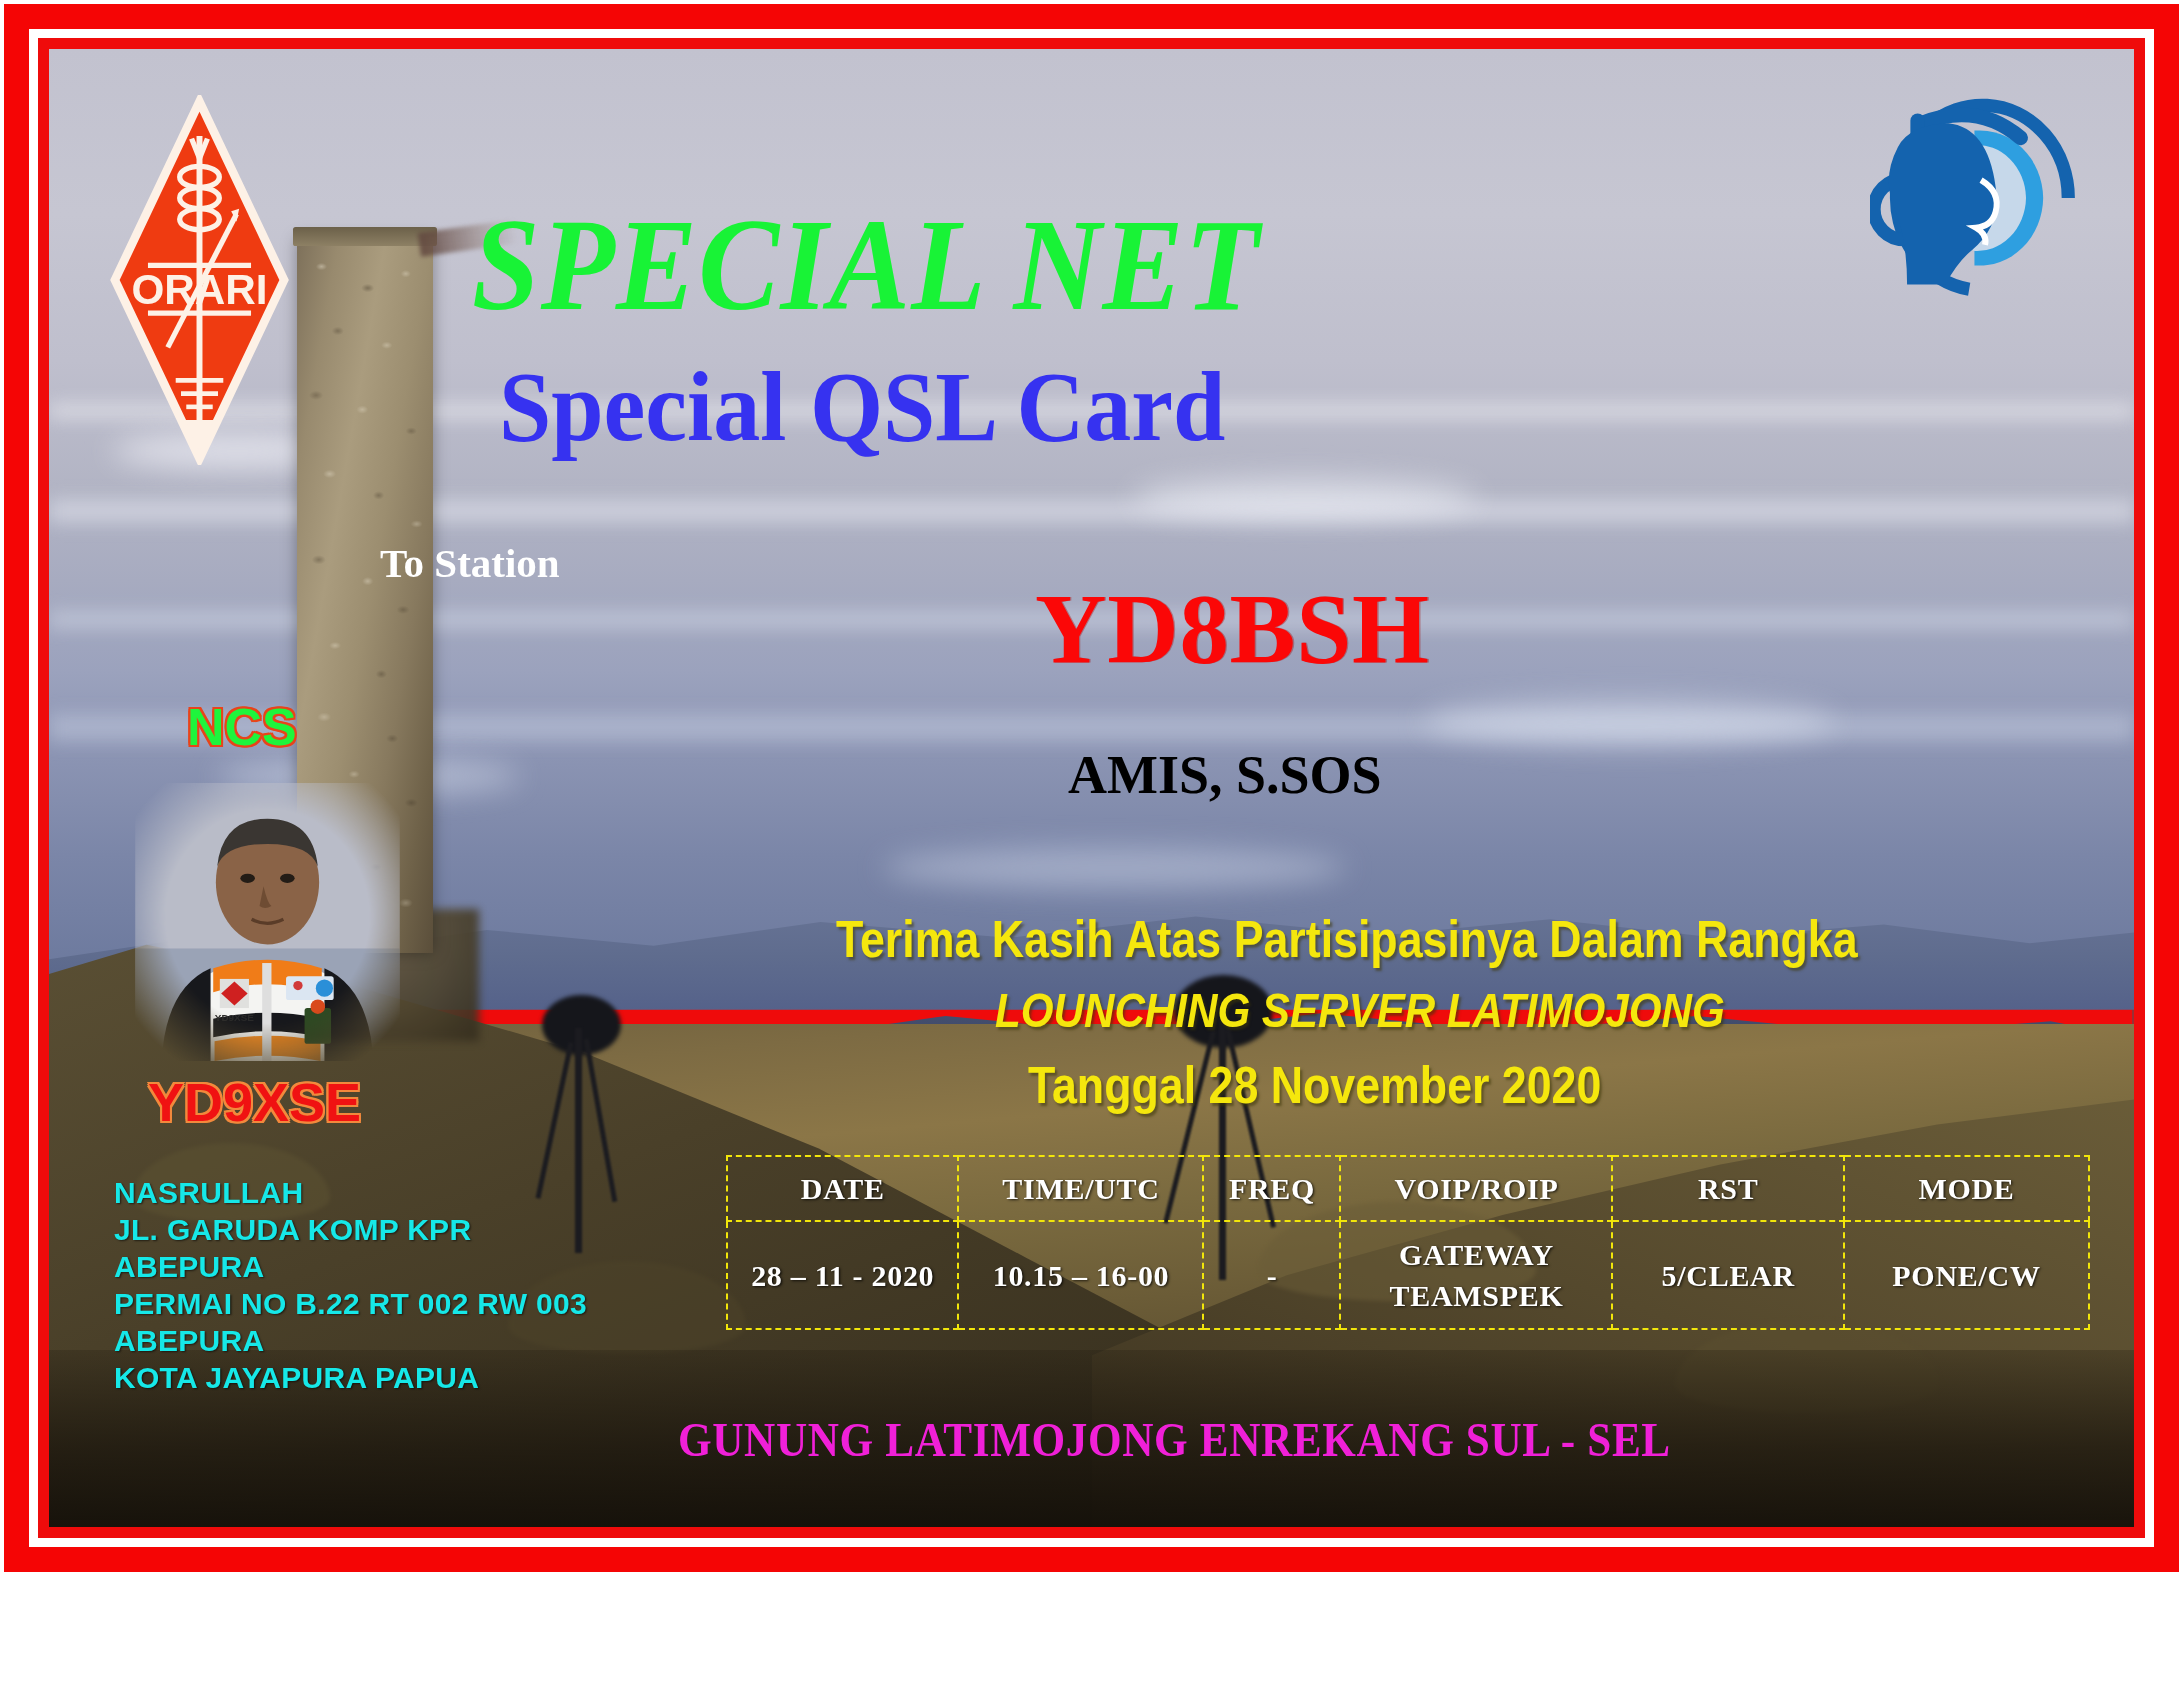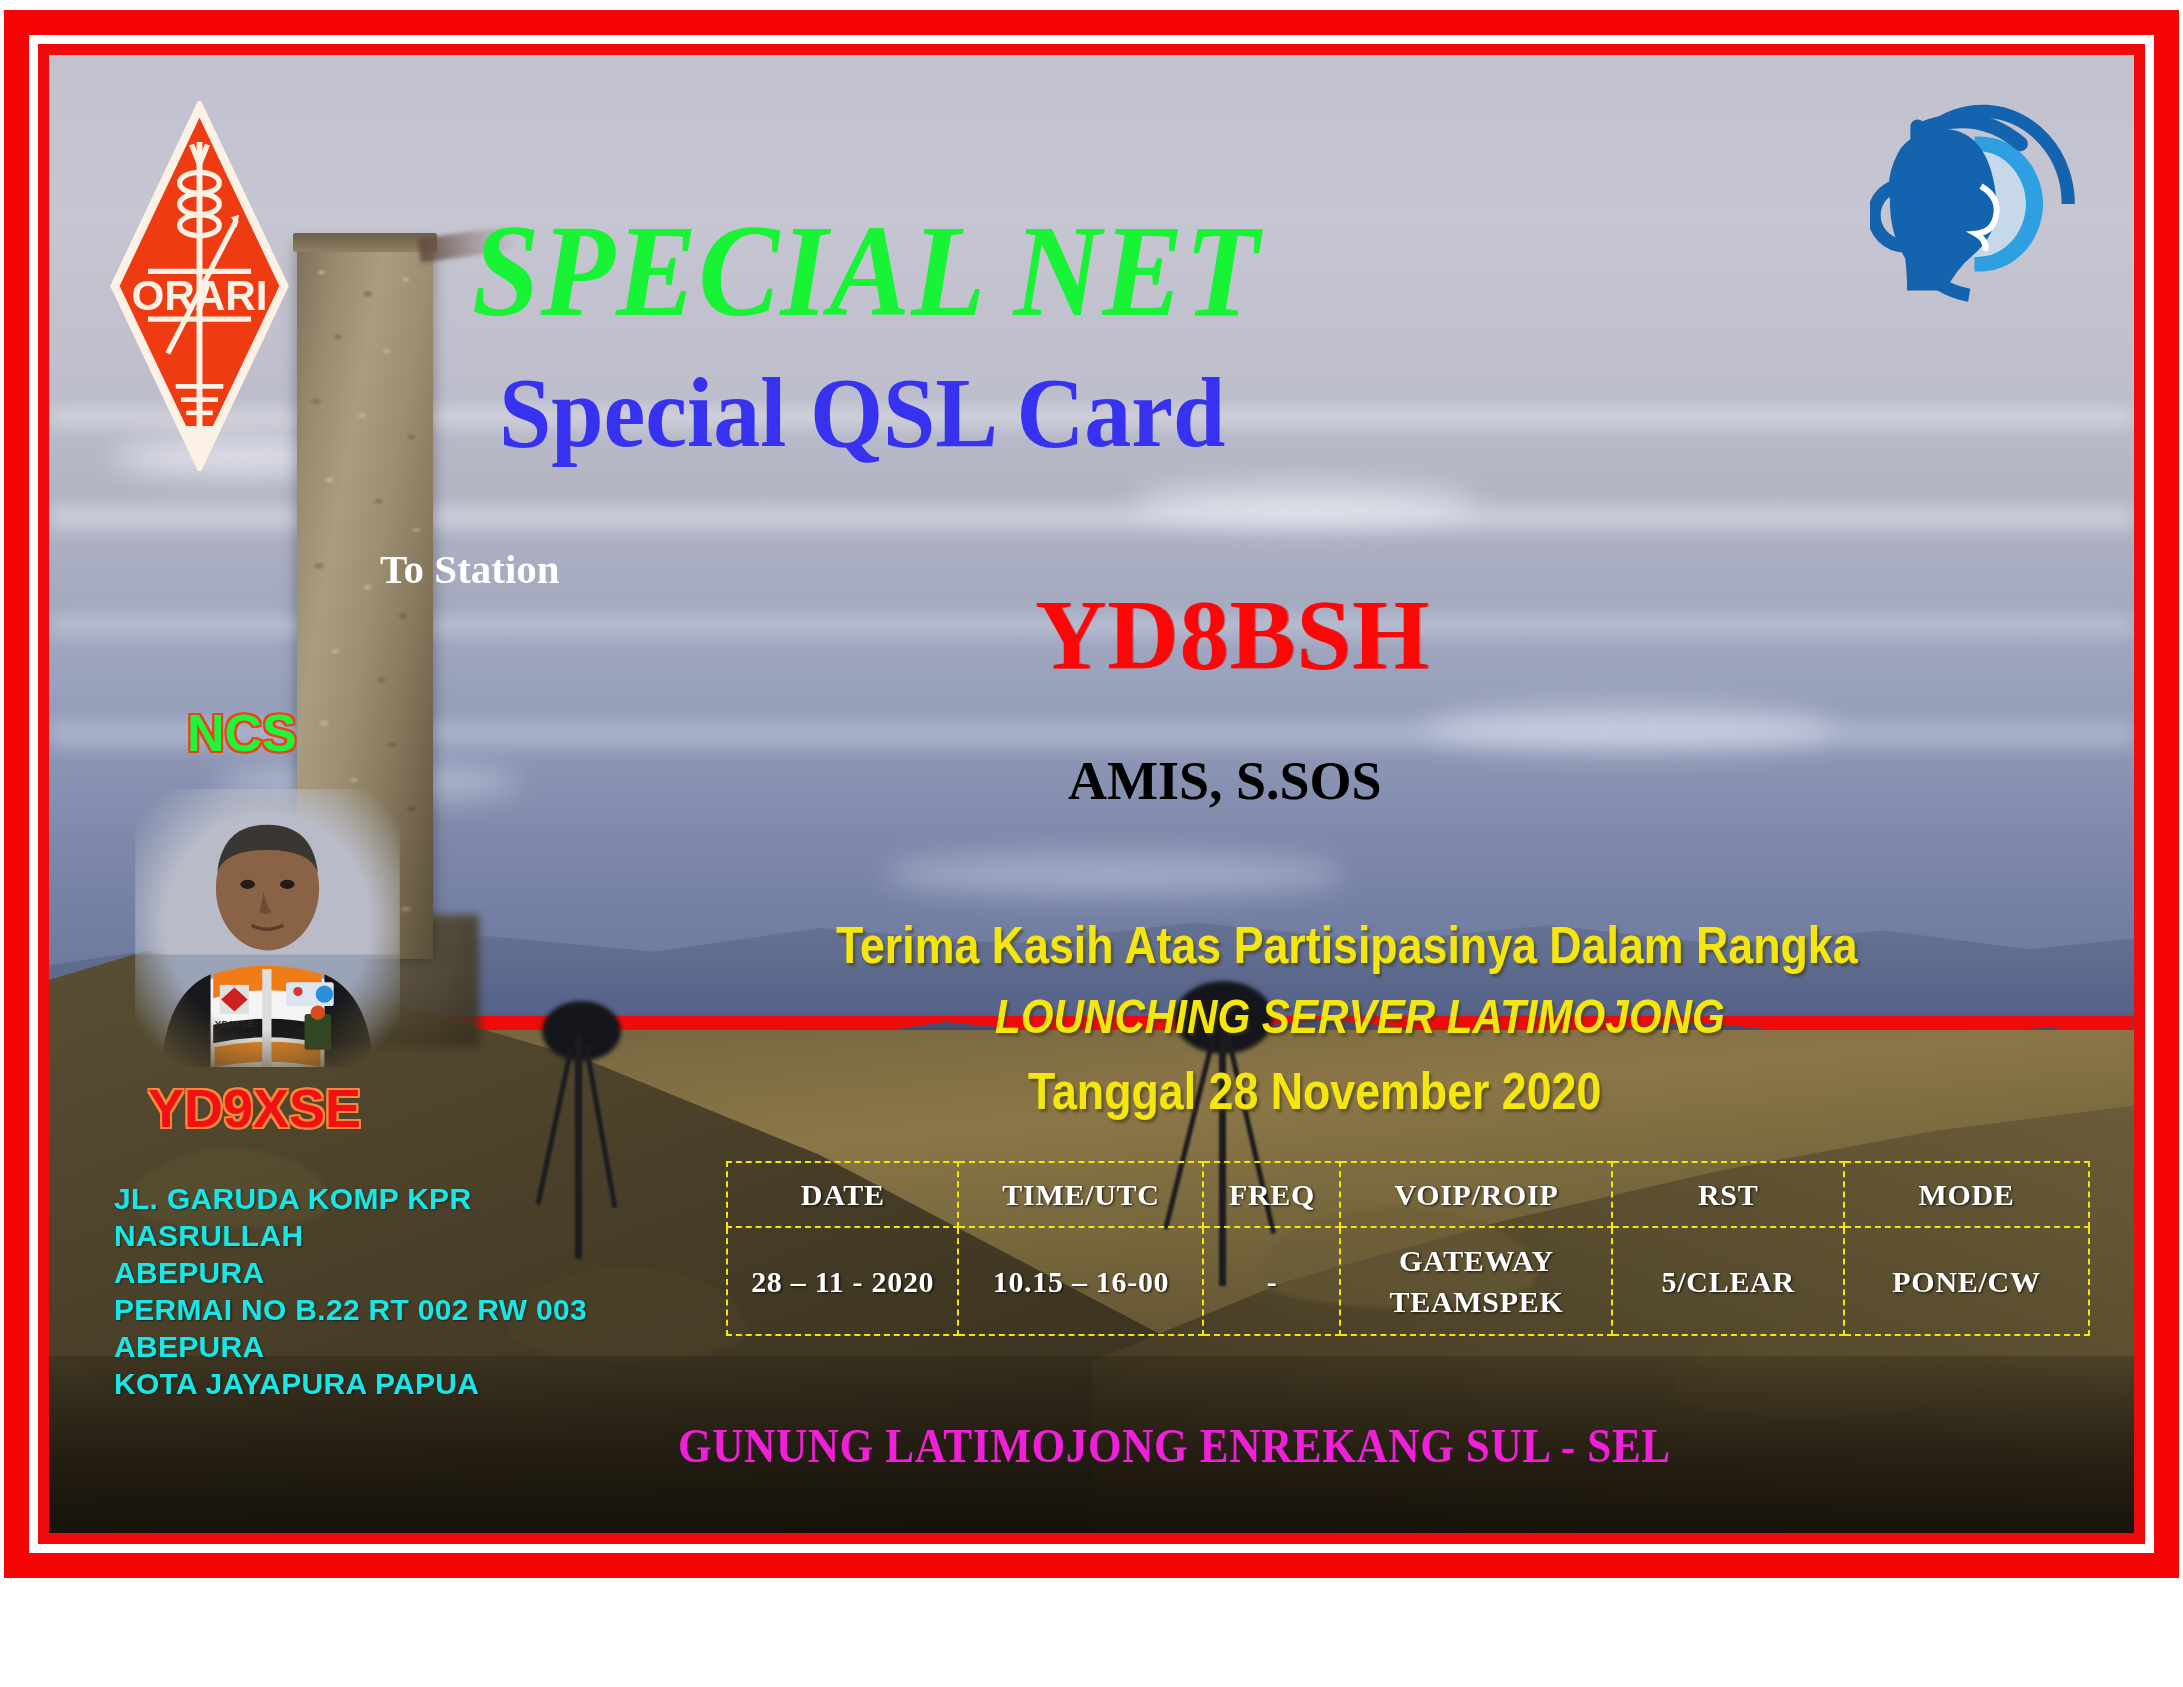--- a/index.html
+++ b/index.html
@@ -1,19 +1,19 @@
 <!DOCTYPE html>
 <html style="font-size:10.6px"><head>
 <meta charset="utf-8">
 <style>
   html,body{margin:0;padding:0;background:#ffffff;}
   body{width:2183px;height:1687px;overflow:hidden;font-family:"Liberation Serif",serif;}
 
   
-  .card{position:absolute;left:0;top:6px;width:2183px;height:1576px;background:#ffffff;}
+  .card{position:absolute;left:0;top:0;width:2183px;height:1576px;background:#ffffff;}
   .band-red-outer{position:absolute;left:4px;top:4px;right:4px;bottom:4px;background:#f50505;}
   .band-white{position:absolute;left:29px;top:29px;right:29px;bottom:29px;background:#ffffff;}
   .band-red-inner{position:absolute;left:38px;top:38px;right:38px;bottom:38px;background:#ef0b0b;}
 
   
   .photo{position:absolute;left:49px;top:49px;right:49px;bottom:49px;overflow:hidden;
          box-shadow:inset 0 0 0 2px rgba(80,80,90,.55);}
   .sky{position:absolute;left:0;top:0;width:100%;height:62%;
        background:linear-gradient(180deg,#c2c2cf 0%,#c6c6d2 18%,#bfbfcd 34%,#b2b4c4 48%,
                   #a7abc0 58%,#9ba2bd 68%,#8a93b2 78%,#7b86a8 88%,#6d7a9e 100%);}
@@ -272,22 +272,22 @@
     <div class="ov t-special">SPECIAL NET</div>
     <div class="ov t-qsl">Special QSL Card</div>
     <div class="ov t-tostation">To Station</div>
     <div class="ov t-call">YD8BSH</div>
     <div class="ov t-name">AMIS, S.SOS</div>
 
     <div class="ov t-ncs">NCS</div>
     <div class="ov t-ycall">YD9XSE</div>
 
     <div class="addr">
+      <div>NASRULLAH</div>
       <div>JL. GARUDA KOMP KPR</div>
-      <div>NASRULLAH</div>
       <div>ABEPURA</div>
       <div>PERMAI NO B.22 RT 002 RW 003</div>
       <div>ABEPURA</div>
       <div>KOTA JAYAPURA PAPUA</div>
     </div>
 
     <div class="ev ev1">Terima Kasih Atas Partisipasinya Dalam Rangka</div>
     <div class="ev ev2">LOUNCHING SERVER LATIMOJONG</div>
     <div class="ev ev3">Tanggal  28  November  2020</div>
 

